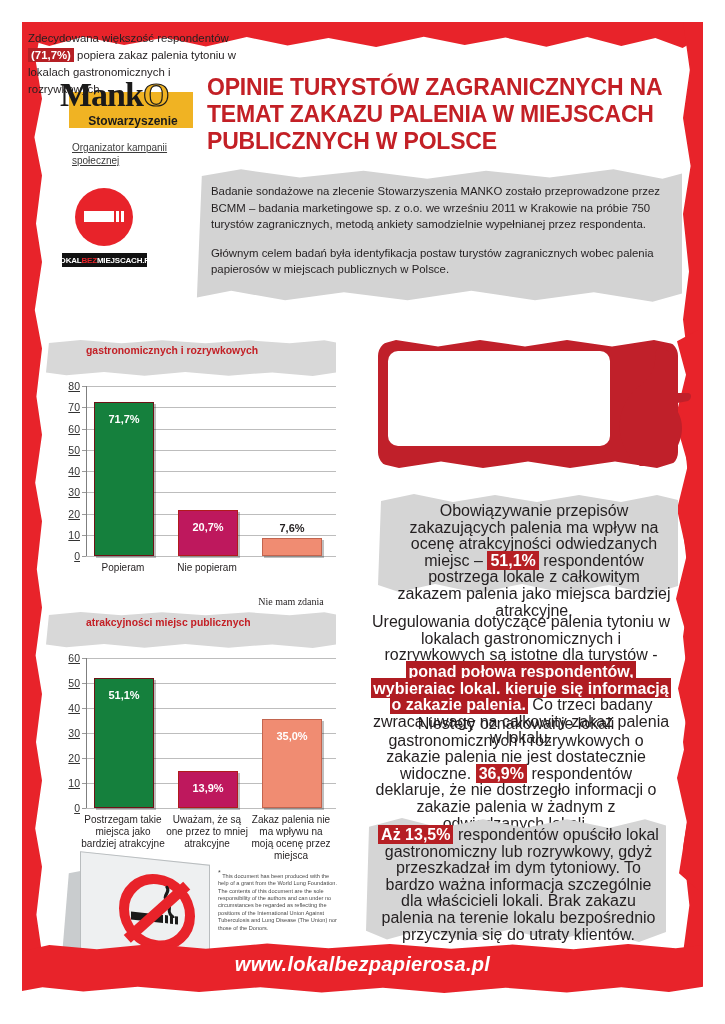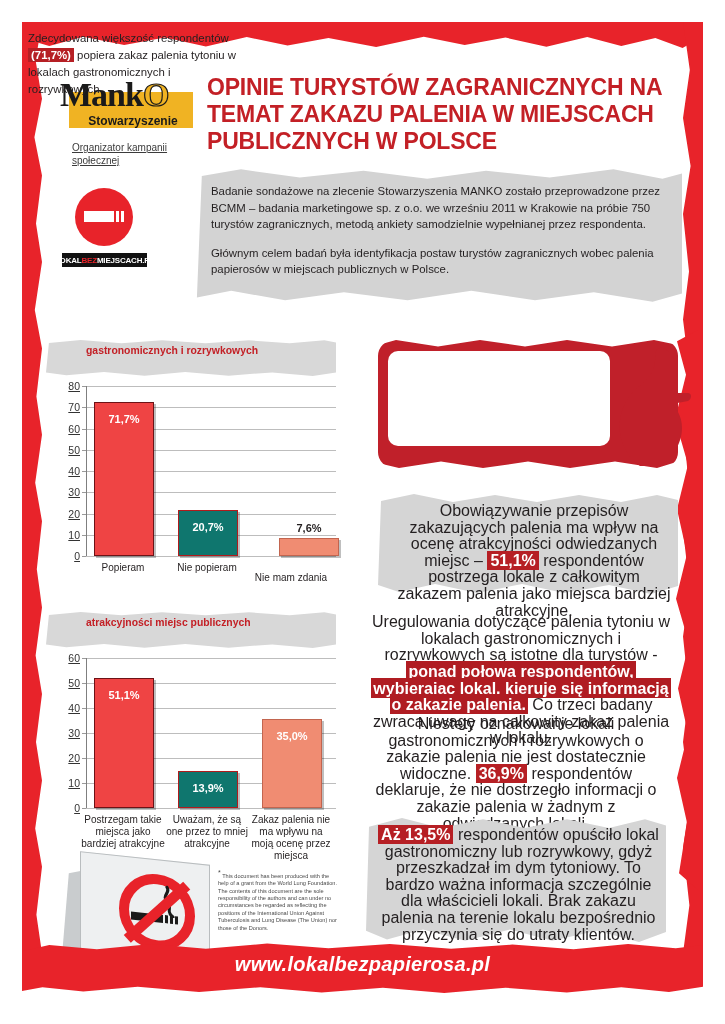--- a/index.html
+++ b/index.html
@@ -66,22 +66,22 @@
       100% 90%,92% 100%,78% 90%,63% 99%,48% 89%,34% 99%,20% 89%,7% 98%,0 90%);}
   .chart-title{position:absolute;font-size:10.4px;font-weight:bold;color:#c32026;line-height:14px;}
 
   .plot{position:absolute;}
   .yaxis-lbl{position:absolute;right:0;font-size:10.5px;color:#333;text-align:right;
       transform:translateY(-50%);width:22px;text-decoration:underline;}
   .gridline{position:absolute;left:0;height:1px;background:#bdbdbd;}
   .axisline{position:absolute;background:#7f7f7f;}
   .tick{position:absolute;width:4px;height:1px;background:#9a9a9a;}
   .bar{position:absolute;bottom:0;box-shadow:2px 2px 0 rgba(0,0,0,.25);}
-  .bar-dark{background:#ef4444;border:1px solid #6d1216;}
-  .bar-red{background:#0f766e;border:1px solid #b01b1c;}
+  .bar-dark{background:#15803d;border:1px solid #6d1216;}
+  .bar-red{background:#be185d;border:1px solid #b01b1c;}
   .bar-salmon{background:#f08c72;border:1px solid #c2654f;}
   .bar-val{position:absolute;width:100%;text-align:center;font-size:11px;font-weight:bold;}
   .val-inside{color:#fff;top:10px;}
   .val-outside{color:#231f20;top:-17px;}
   .xcat{position:absolute;text-align:center;font-size:10px;line-height:12px;color:#231f20;}
 
   
   .callout{position:absolute;left:378px;top:340px;width:300px;height:128px;}
   .callout-frame{position:absolute;inset:0;background:#c0202a;border-radius:16px;
       clip-path:polygon(0 4%,6% 0,20% 5%,34% 0,49% 5%,63% 0,78% 5%,92% 0,100% 4%,100% 95%,
@@ -191,28 +191,28 @@
       <div class="gridline" style="top: 0px; width: 250px;"></div>
       <div class="yaxis-lbl" style="top: 0px; left: -28px;">80</div>
       <div class="tick" style="top: 0px; left: -4px;"></div>
       <div class="axisline" style="left: 0px; top: 0px; width: 1px; height: 170px;"></div>
       <div class="bar bar-dark" style="left: 8px; width: 58px; height: 152.363px;">
         <div class="bar-val val-inside">71,7%</div>
       </div>
       <div class="bar bar-red" style="left: 92px; width: 58px; height: 43.9875px;">
         <div class="bar-val val-inside">20,7%</div>
       </div>
-      <div class="bar bar-salmon" style="left: 176px; width: 58px; height: 16.15px; margin-left: 17px;">
+      <div class="bar bar-salmon" style="left: 176px; width: 58px; height: 16.15px;">
         <div class="bar-val val-outside">7,6%</div>
       </div>
     </div>
   <div id="plot1-labels">
       <div class="xcat" style="left: 82px; top: 562px; width: 82px;">Popieram</div>
       <div class="xcat" style="left: 166px; top: 562px; width: 82px;">Nie popieram</div>
-      <div class="xcat" style="left: 250px; top: 572px; width: 82px;">Nie mam zdania</div>
+      <div class="xcat" style="left: 250px; top: 596px; width: 82px; font-family: Liberation Serif, serif;">Nie mam zdania</div>
     </div>
 
   <div class="chart-head" style="left:46px;top:612px;width:290px;height:36px;"></div>
   <div class="chart-title" style="left:56px;top:616px;width:280px;">
     <div style="padding-left:30px;">atrakcyjności miejsc publicznych</div>
   </div>
 
   <div class="plot" id="plot2" style="left:86px;top:658px;width:250px;height:150px;">
       <div class="gridline" style="top: 150px; width: 250px;"></div>
       <div class="yaxis-lbl" style="top: 150px; left: -28px;">0</div>

